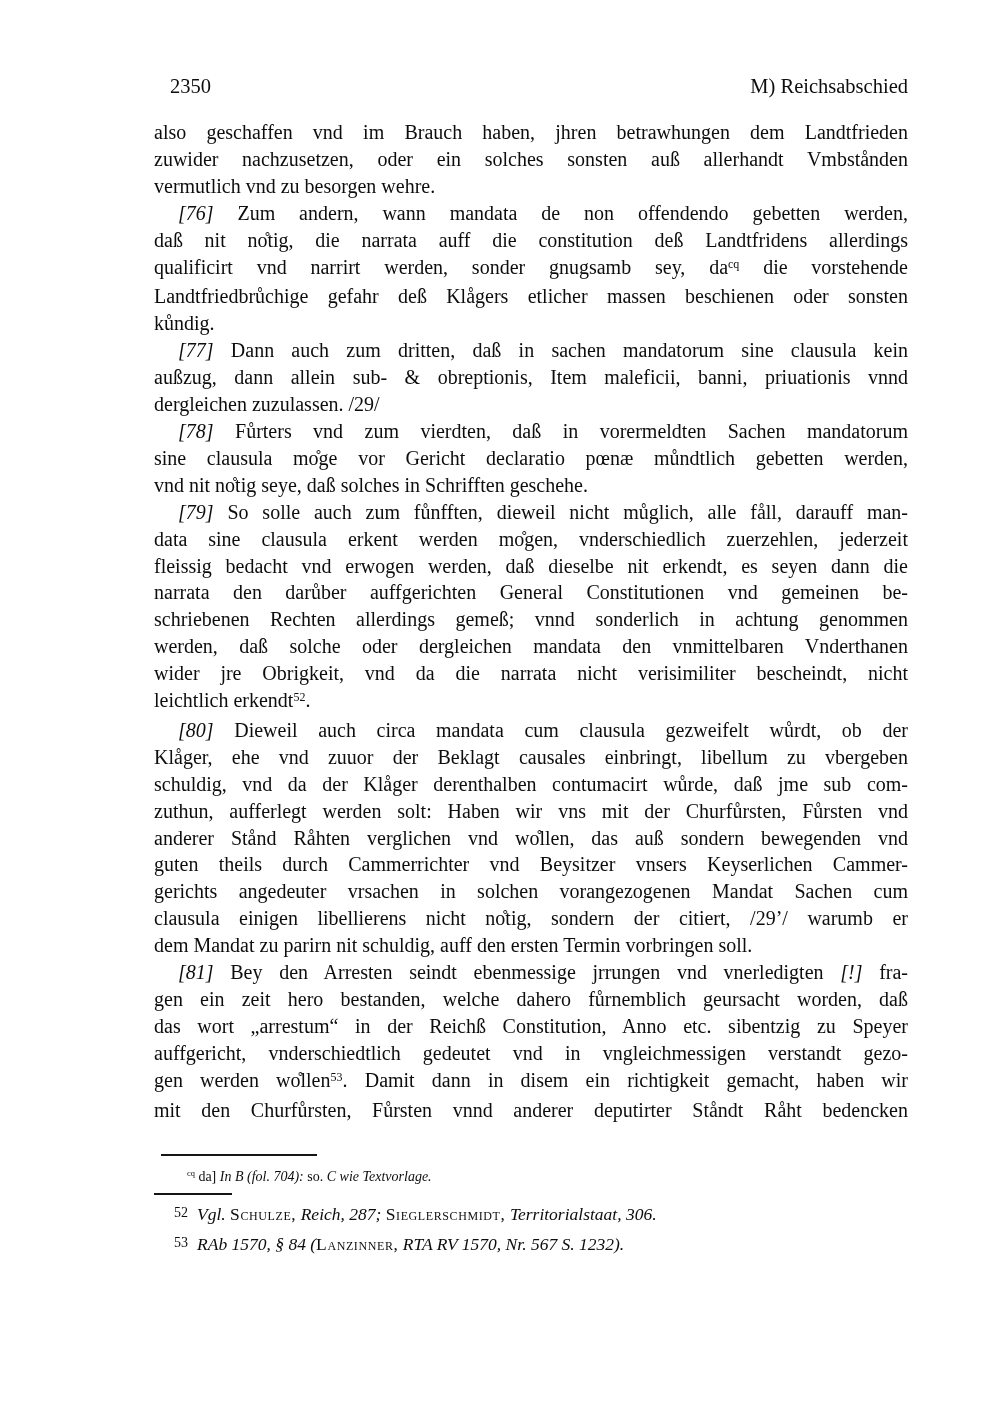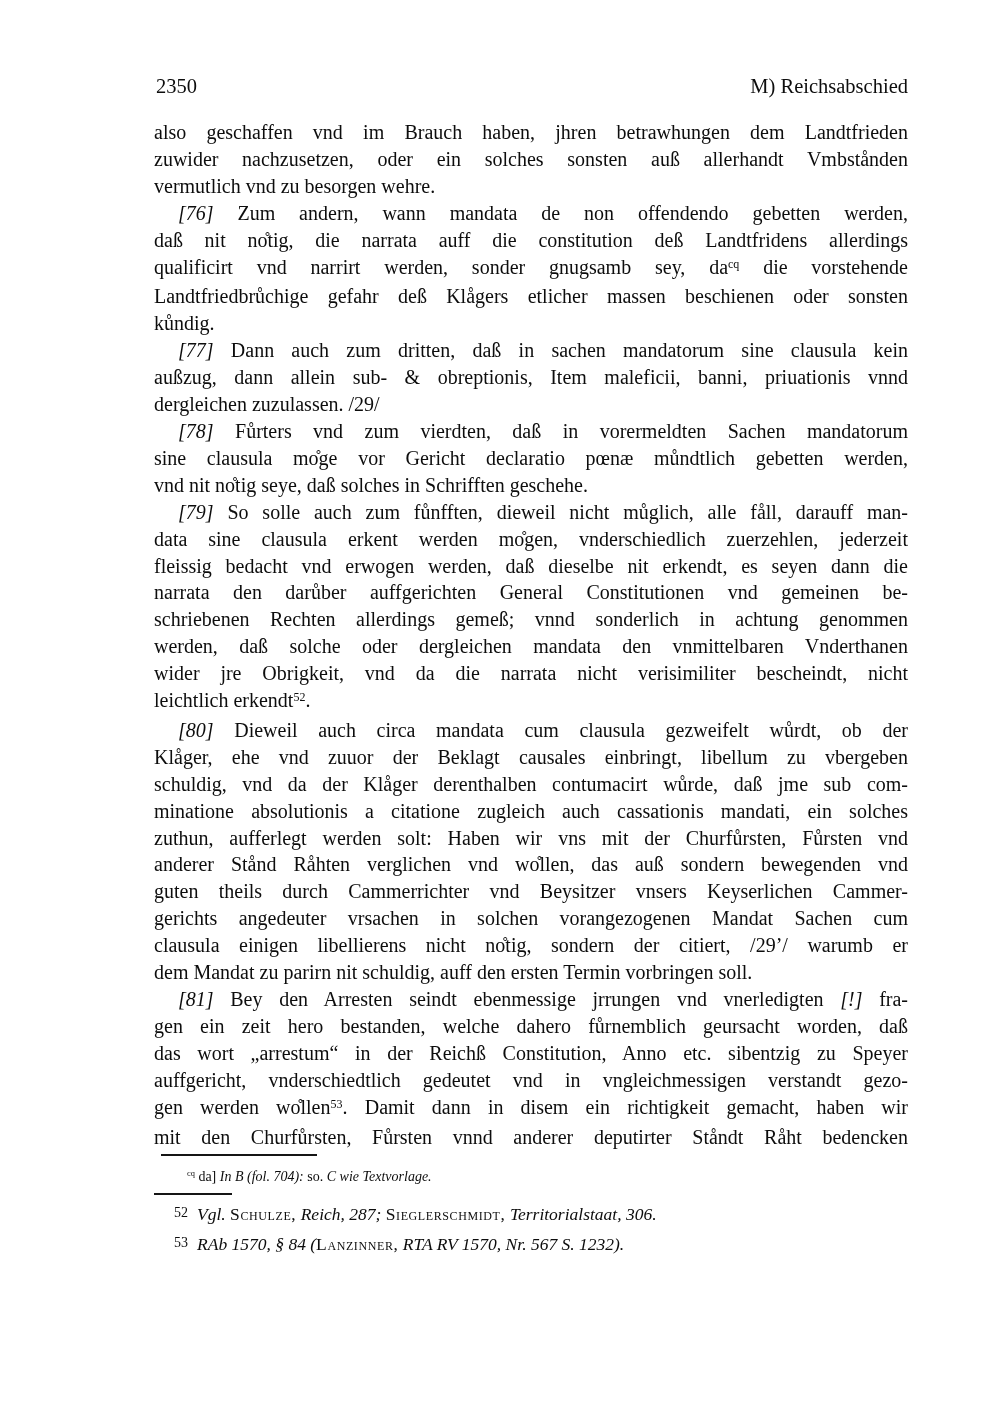--- a/index.html
+++ b/index.html
@@ -12,21 +12,21 @@
     position: relative;
     width: 1004px; height: 1418px;
     background: #ffffff;
     color: #0d0d0d;
     overflow: hidden;
   }
   .running-header {
     position: absolute; left: 154px; top: 74px; width: 754px;
     font-size: 20.5px; line-height: 24px;
   }
-  .pagenum { position: absolute; left: 2px; top: 0; }
+  .pagenum { position: absolute; left: 16px; top: 0; }
   .running-head { text-align: right; }
   .body-text {
     position: absolute; left: 154px; top: 119px; width: 754px;
     font-size: 20px; line-height: 26.9px;
   }
   .line { text-align: justify; text-align-last: justify; }
   .line.flush { text-align-last: left; }
   .line.indent { text-indent: 24px; }
   .i { font-style: italic; margin-top: 12px; }
   .sup { font-size: 0.6em; position: relative; top: -0.48em; }
@@ -75,21 +75,20 @@
       <div class="line"><span>data sine clausula erkent werden mo̊gen, vnderschiedlich zuerzehlen, jederzeit</span></div>
       <div class="line"><span>fleissig bedacht vnd erwogen werden, daß dieselbe nit erkendt, es seyen dann die</span></div>
       <div class="line"><span>narrata den darůber auffgerichten General Constitutionen vnd gemeinen be-</span></div>
       <div class="line"><span>schriebenen Rechten allerdings gemeß; vnnd sonderlich in achtung genommen</span></div>
       <div class="line"><span>werden, daß solche oder dergleichen mandata den vnmittelbaren Vnderthanen</span></div>
       <div class="line"><span>wider jre Obrigkeit, vnd da die narrata nicht verisimiliter bescheindt, nicht</span></div>
       <div class="line flush"><span>leichtlich erkendt</span><span class="sup">52</span><span>.</span></div>
       <div class="line indent"><span class="i">[80]</span><span> Dieweil auch circa mandata cum clausula gezweifelt wůrdt, ob der</span></div>
       <div class="line"><span>Klåger, ehe vnd zuuor der Beklagt causales einbringt, libellum zu vbergeben</span></div>
       <div class="line"><span>schuldig, vnd da der Klåger derenthalben contumacirt wůrde, daß jme sub com-</span></div>
-      <div class="line"><span>minatione absolutionis a citatione zugleich auch cassationis mandati, ein solches</span></div>
       <div class="line"><span>zuthun, aufferlegt werden solt: Haben wir vns mit der Churfůrsten, Fůrsten vnd</span></div>
       <div class="line"><span>anderer Stånd Råhten verglichen vnd wo̊llen, das auß sondern bewegenden vnd</span></div>
       <div class="line"><span>guten theils durch Cammerrichter vnd Beysitzer vnsers Keyserlichen Cammer-</span></div>
       <div class="line"><span>gerichts angedeuter vrsachen in solchen vorangezogenen Mandat Sachen cum</span></div>
       <div class="line"><span>clausula einigen libellierens nicht no̊tig, sondern der citiert, /29’/ warumb er</span></div>
       <div class="line flush"><span>dem Mandat zu parirn nit schuldig, auff den ersten Termin vorbringen soll.</span></div>
       <div class="line indent"><span class="i">[81]</span><span> Bey den Arresten seindt ebenmessige jrrungen vnd vnerledigten </span><span class="i">[!]</span><span> fra-</span></div>
       <div class="line"><span>gen ein zeit hero bestanden, welche dahero fůrnemblich geursacht worden, daß</span></div>
       <div class="line"><span>das wort „arrestum“ in der Reichß Constitution, Anno etc. sibentzig zu Speyer</span></div>
       <div class="line"><span>auffgericht, vnderschiedtlich gedeutet vnd in vngleichmessigen verstandt gezo-</span></div>

